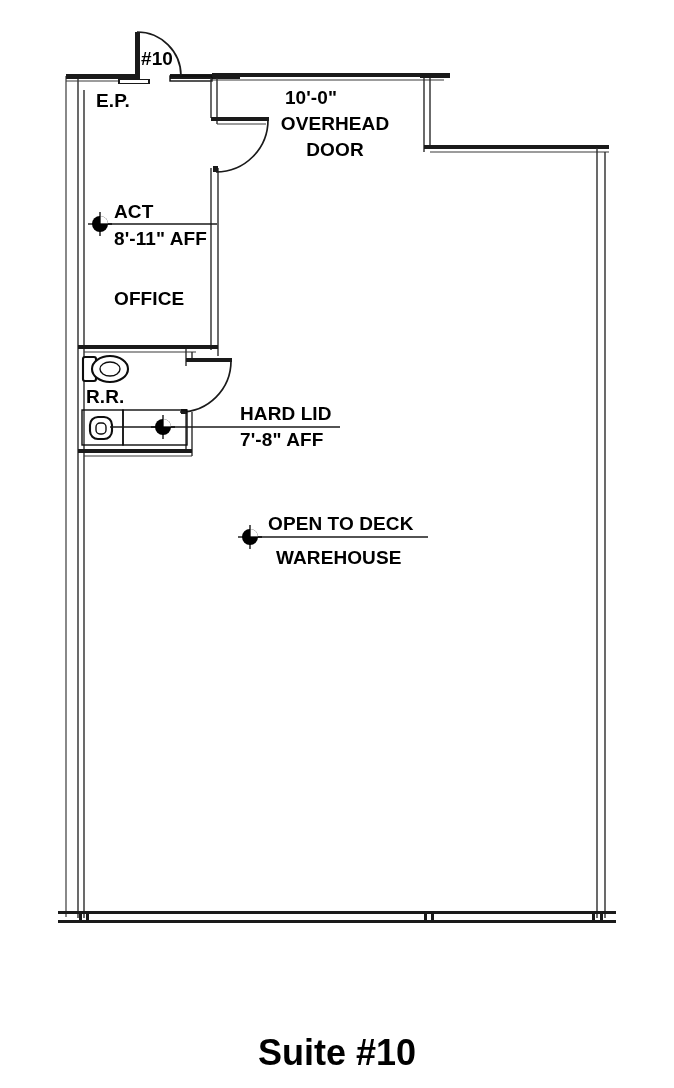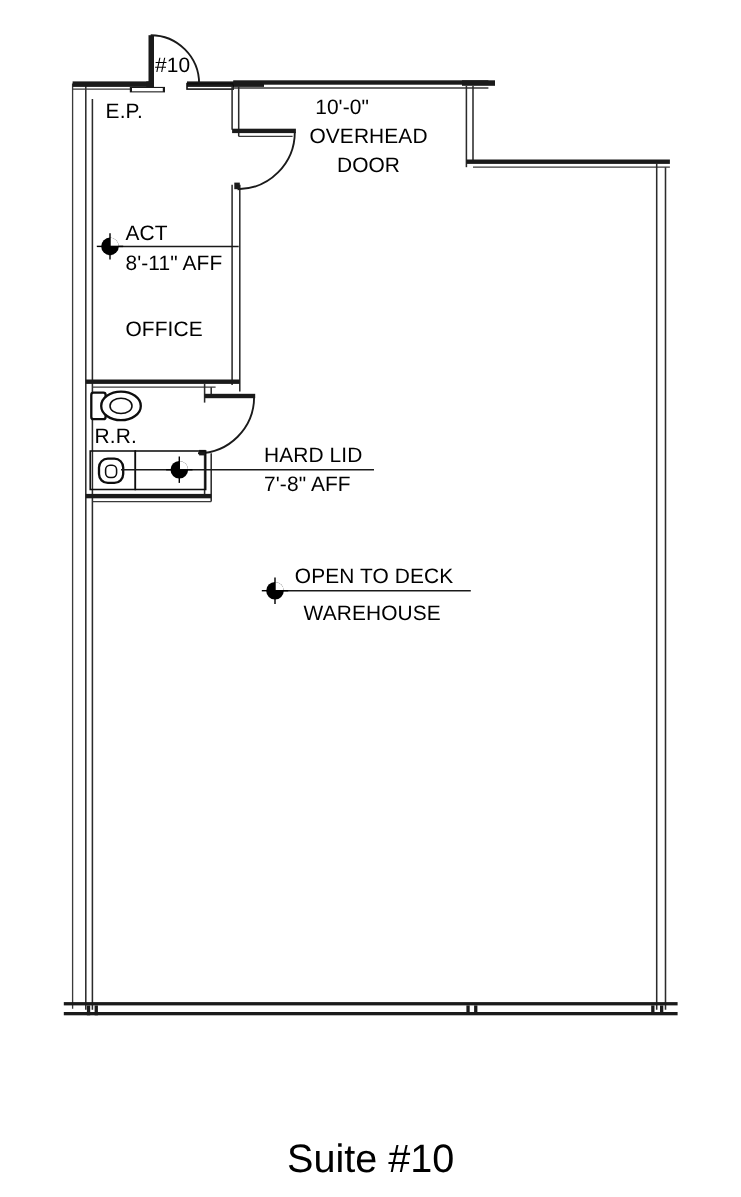--- a/index.html
+++ b/index.html
@@ -13,20 +13,21 @@
     position: relative;
     font-family: "Liberation Sans", sans-serif;
     overflow: hidden;
   }
   #plan-root {
     position: absolute;
     left: 0;
     top: 0;
     width: 674px;
     height: 1088px;
+    font-weight: bold;
   }
   svg.floorplan {
     display: block;
     width: 674px;
     height: 1088px;
   }
   .wall { fill: #1a1a1a; }
   .thin { stroke: #3a3a3a; stroke-width: 1.2; fill: none; }
   .thin2 { stroke: #2b2b2b; stroke-width: 1.4; fill: none; }
   .swing { stroke: #1a1a1a; stroke-width: 1.7; fill: none; }

